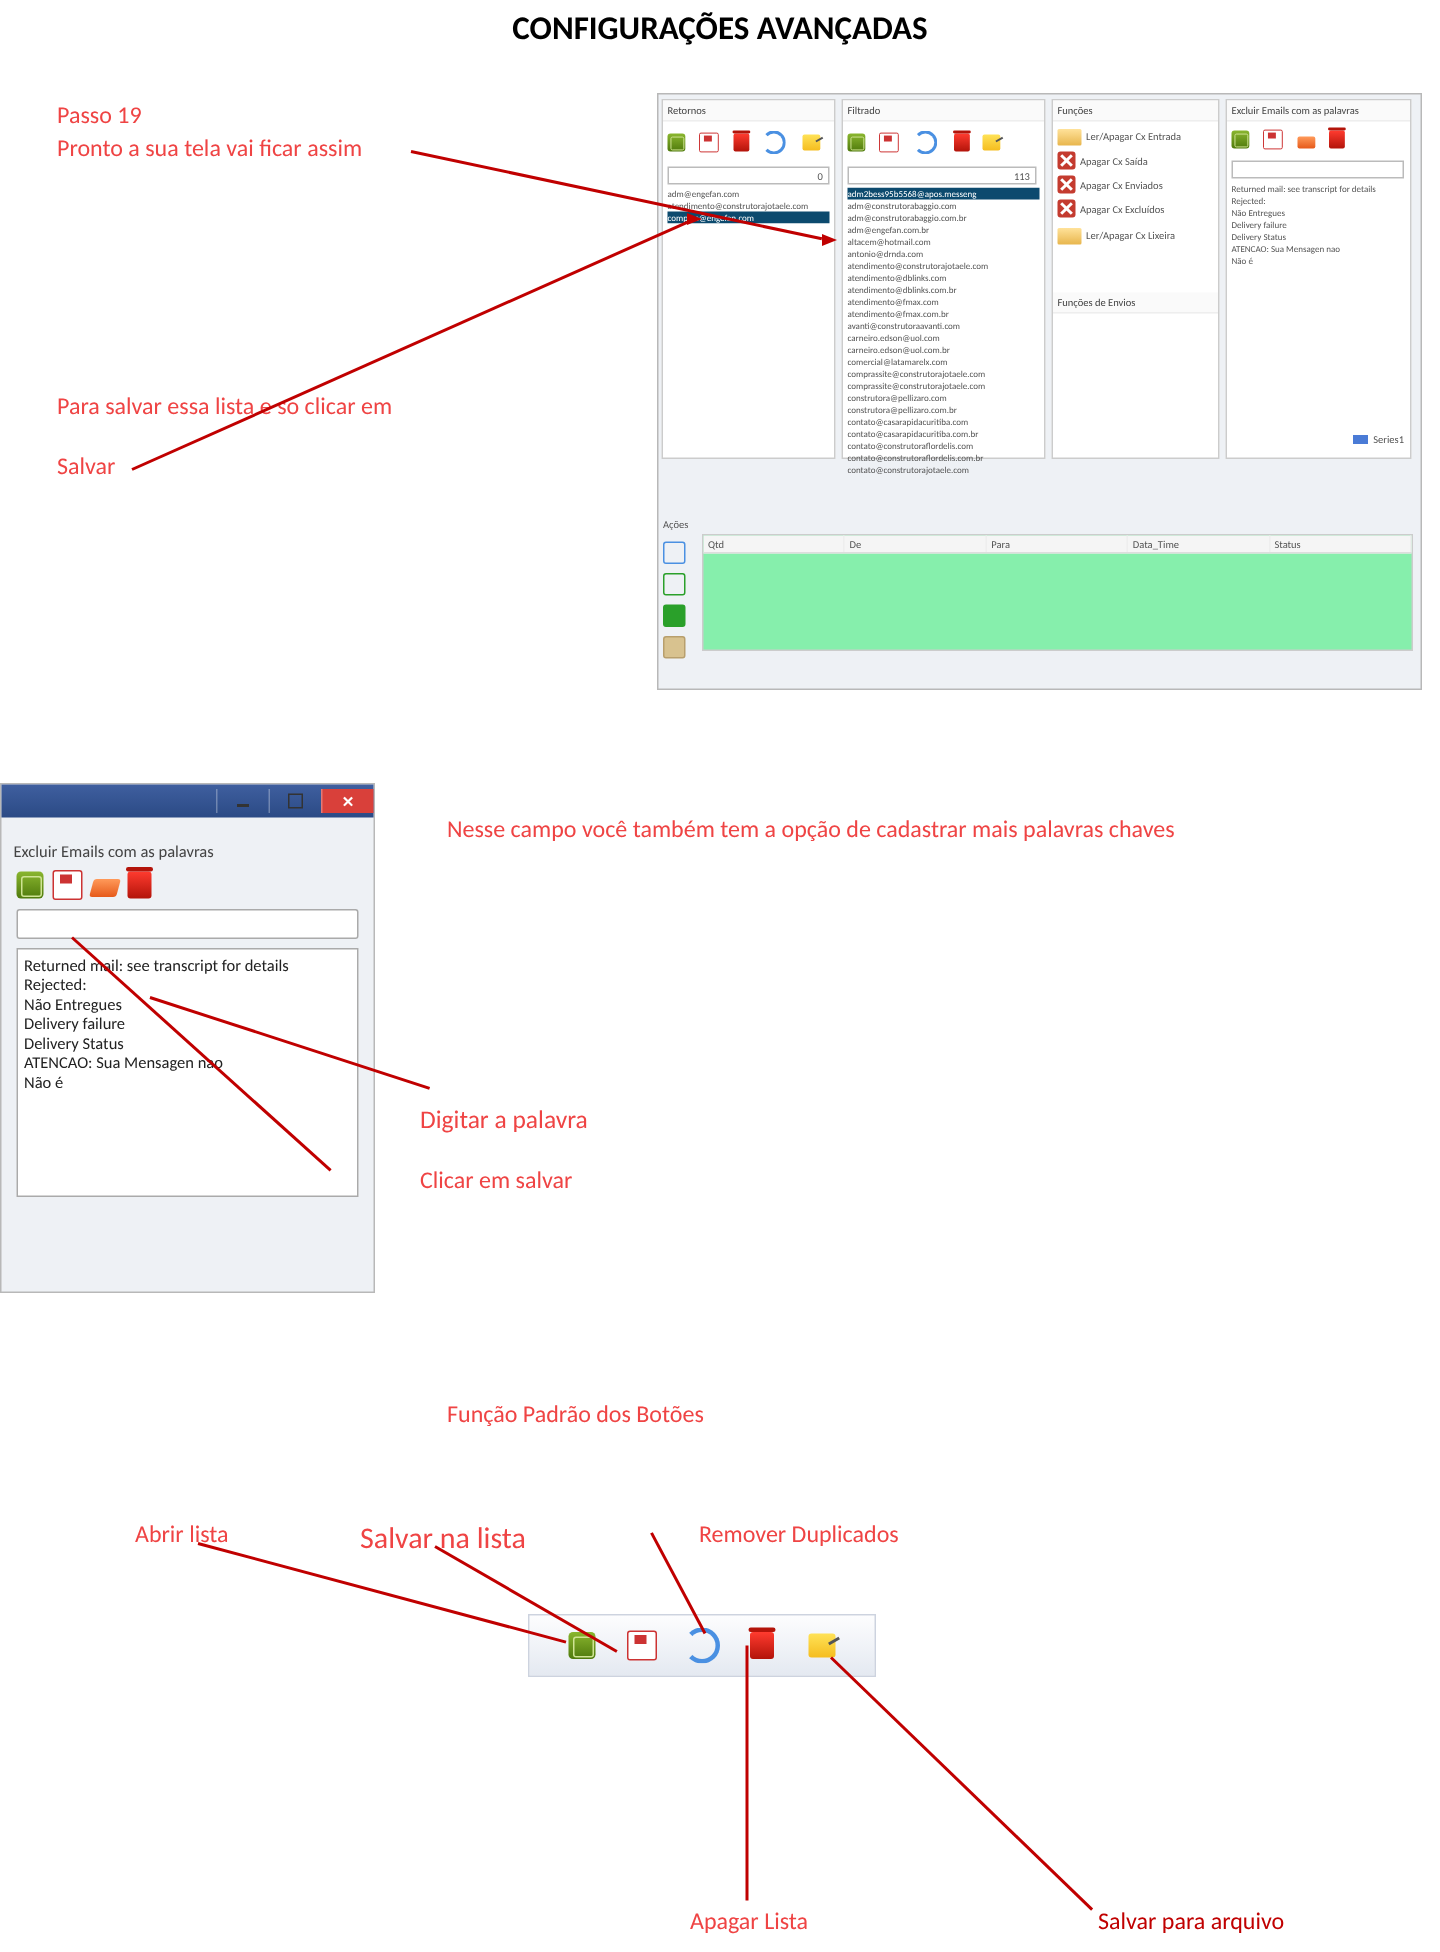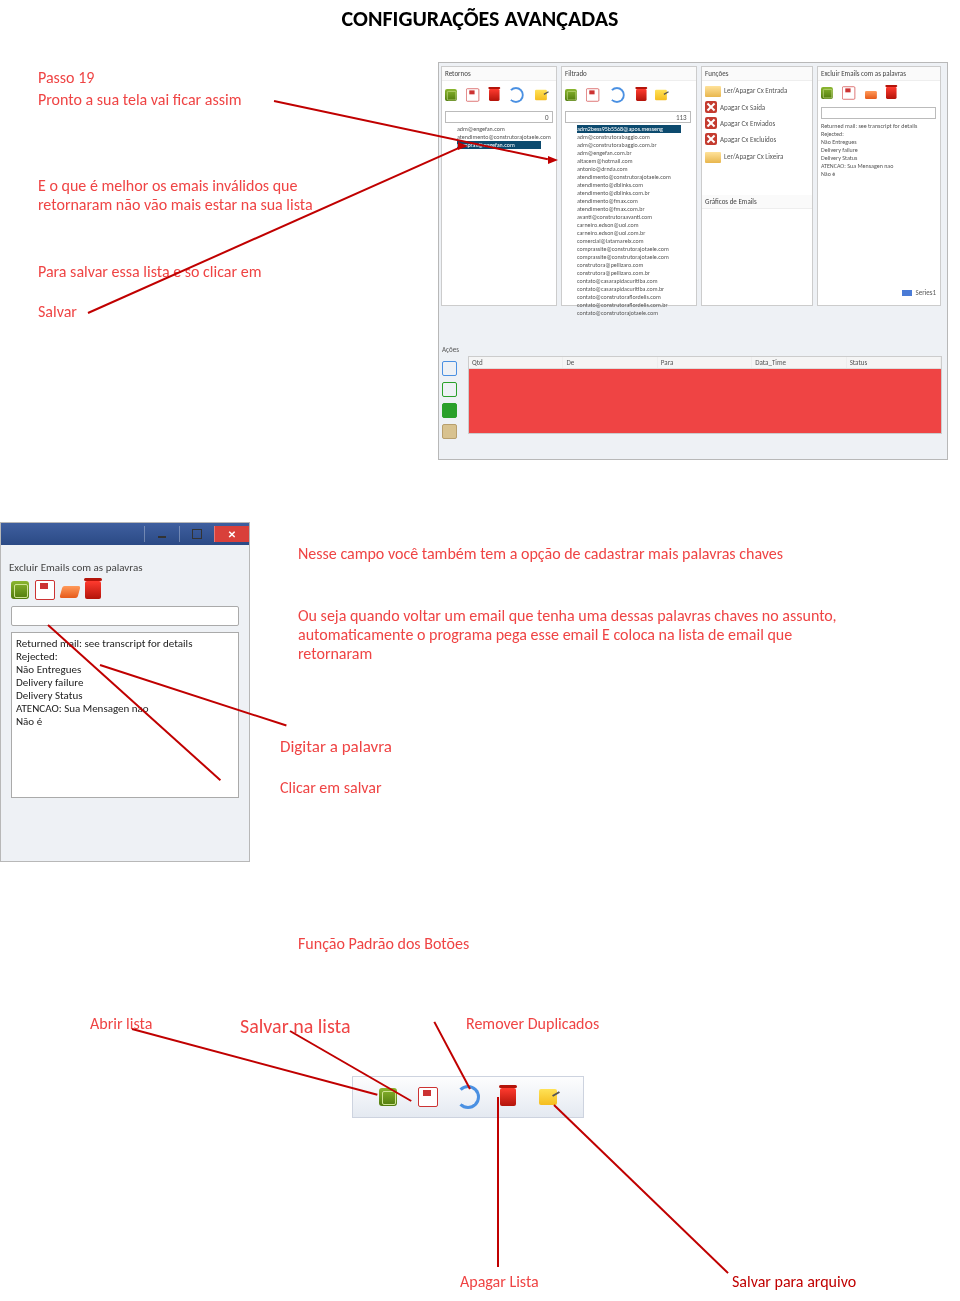--- a/index.html
+++ b/index.html
@@ -26,28 +26,28 @@
 .scr{position:absolute;left:438px;top:62px;width:508px;height:396px;border:1px solid #b8b8b8;background:#eef1f5;font-size:8px;color:#555}
 .scr .titlebar{height:16px;background:linear-gradient(#fdfeff,#dce6f2);border-bottom:1px solid #ccd;display:flex;justify-content:space-between;align-items:center;padding:0 2px}
 .scr .titlebar .ttl{display:flex;align-items:center;gap:3px}
 .scr .tabs{height:14px;background:#f3f5fb;display:flex;align-items:flex-end;border-bottom:1px solid #ccd}
 .scr .tab{padding:1px 6px;border:1px solid #ccd;border-bottom:none;margin-right:1px;font-size:7px;background:#fff}
 .scr .tab.active{background:#3a60d8;color:#fff}
 .scr .body{display:flex;height:246px}
 .scr .col{border:1px solid #ccc;margin:3px 2px;background:#fff;position:relative}
 .scr .col-h{font-size:7px;color:#444;padding:2px 3px;background:#fafafa;border-bottom:1px solid #eee}
 .scr .ico-row{display:flex;gap:3px;padding:2px 3px;align-items:center}
-.scr .minilist{font-size:6px;color:#555;padding:0 15px;overflow:hidden}
+.scr .minilist{font-size:6px;color:#555;padding:0 3px;overflow:hidden}
 .scr .hl{background:#0c4a6e;color:#fff}
 .scr .funcol .fitem{display:flex;gap:3px;align-items:center;padding:2px 3px;font-size:7px}
 .scr .wordlist{font-size:6px;color:#555;padding:1px 3px}
 .scr .field{border:1px solid #bbb;width:90%;height:10px;margin:2px 3px;background:#fff;display:flex;align-items:center;justify-content:flex-end;padding-right:3px;font-size:7px}
 .scr .acoes{position:absolute;left:3px;top:282px;width:500px}
 .scr .acoes-h{font-size:7px;margin-bottom:2px}
-.scr .table{border:1px solid #ccc;background:#ef4444;height:76px;margin-left:26px}
+.scr .table{border:1px solid #ccc;background:#86efac;height:76px;margin-left:26px}
 .scr .table .th{display:flex;font-size:7px;border-bottom:1px solid #ddd;background:#f5f5f5}
 .scr .table .th span{flex:1;padding:1px 3px;border-right:1px solid #eee}
 .scr .aicons{position:absolute;left:0;top:16px;display:flex;flex-direction:column;gap:6px}
 
 
 .panel2{position:absolute;left:0;top:522px;width:248px;height:338px;border:1px solid #b8b8b8;background:#eef1f5;font-size:10px}
 .panel2 .bar{height:22px;background:linear-gradient(#3f5f9f,#2b4a85);display:flex;justify-content:flex-end;align-items:center;gap:0}
 .panel2 .wbtn{width:34px;height:16px;display:flex;align-items:center;justify-content:center;border-left:1px solid rgba(255,255,255,.3)}
 .panel2 .grp{margin:16px 8px 4px;font-size:11px;color:#444}
 .panel2 .icrow{display:flex;gap:6px;margin:6px 10px;align-items:center}
@@ -87,21 +87,20 @@
 .ah{position:absolute;width:0;height:0;border-style:solid}
 </style>
 </head>
 <body>
 
 <div class="page">
   <div class="title">CONFIGURAÇÕES AVANÇADAS</div>
 
   <div class="t-step t-blue">Passo 19</div>
   <div class="t-p1 t-blue">Pronto a sua tela vai ficar assim</div>
-  <div class="t-p2 t-blue">E o que é melhor os emais inválidos que retornaram não vão mais estar na sua lista</div>
   <div class="t-p3 t-blue">Para salvar essa lista e so clicar em</div>
   <div class="t-p4 t-blue">Salvar</div>
 
   <div class="scr">
     <div class="body">
 
       <div class="col" style="width:114px">
         <div class="col-h">Retornos</div>
         <div class="ico-row sm">
           <span class="ico ico-book"></span>
@@ -171,21 +170,21 @@
             <span>Apagar Cx Enviados</span>
           </div>
         <div class="fitem">
             <span class="ico ico-x"></span>
             <span>Apagar Cx Excluídos</span>
           </div>
         <div class="fitem">
             <span class="ico ico-folder"></span>
             <span>Ler/Apagar Cx Lixeira</span>
           </div>
-        <div class="col-h" style="margin-top:30px">Gráficos de Emails</div>
+        <div class="col-h" style="margin-top:30px">Funções de Envios</div>
       </div>
 
       <div class="col" style="width:122px">
         <div class="col-h">Excluir Emails com as palavras</div>
         <div class="ico-row sm">
           <span class="ico ico-book"></span>
           <span class="ico ico-disk"></span>
           <span class="ico ico-eraser"></span>
           <span class="ico ico-trash"></span>
         </div>
@@ -250,21 +249,20 @@
         <div>Rejected:</div>
         <div>Não Entregues</div>
         <div>Delivery failure</div>
         <div>Delivery Status</div>
         <div>ATENCAO: Sua Mensagen nao</div>
         <div>Não é</div>
       </div>
   </div>
 
   <div class="t-m1 t-blue">Nesse campo você também tem a opção de cadastrar mais palavras chaves</div>
-  <div class="t-m2 t-blue">Ou seja quando voltar um email que tenha uma dessas palavras chaves no assunto, automaticamente o programa pega esse email E coloca na lista de email que retornaram</div>
   <div class="t-m3 t-blue">Digitar a palavra</div>
   <div class="t-m4 t-blue">Clicar em salvar</div>
 
   <div class="t-f1 t-blue">Função Padrão dos Botões</div>
   <div class="t-f2 t-blue">Abrir lista</div>
   <div class="t-f3 t-blue">Salvar na lista</div>
   <div class="t-f4 t-blue">Remover Duplicados</div>
   <div class="t-f5 t-blue">Apagar Lista</div>
   <div class="t-f6">Salvar para arquivo</div>
 

